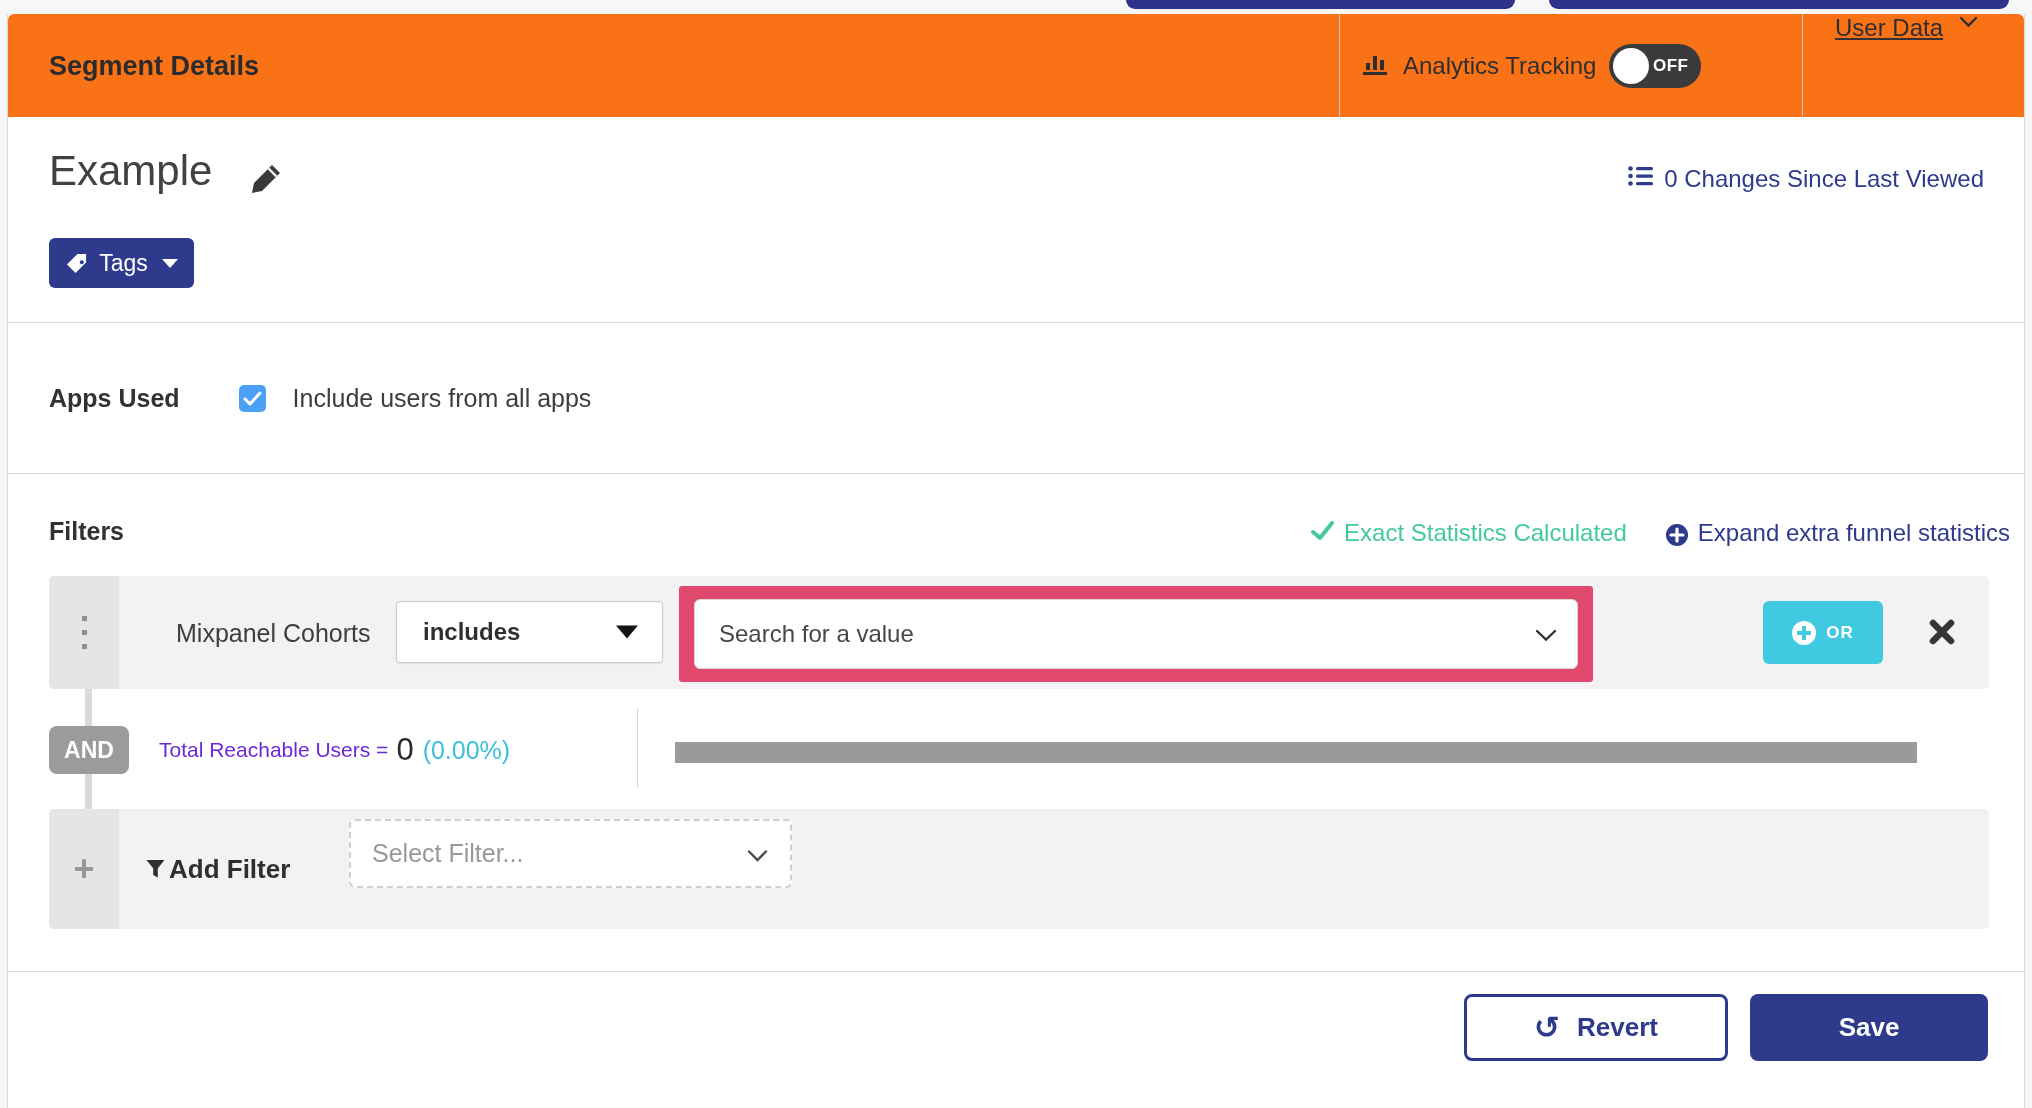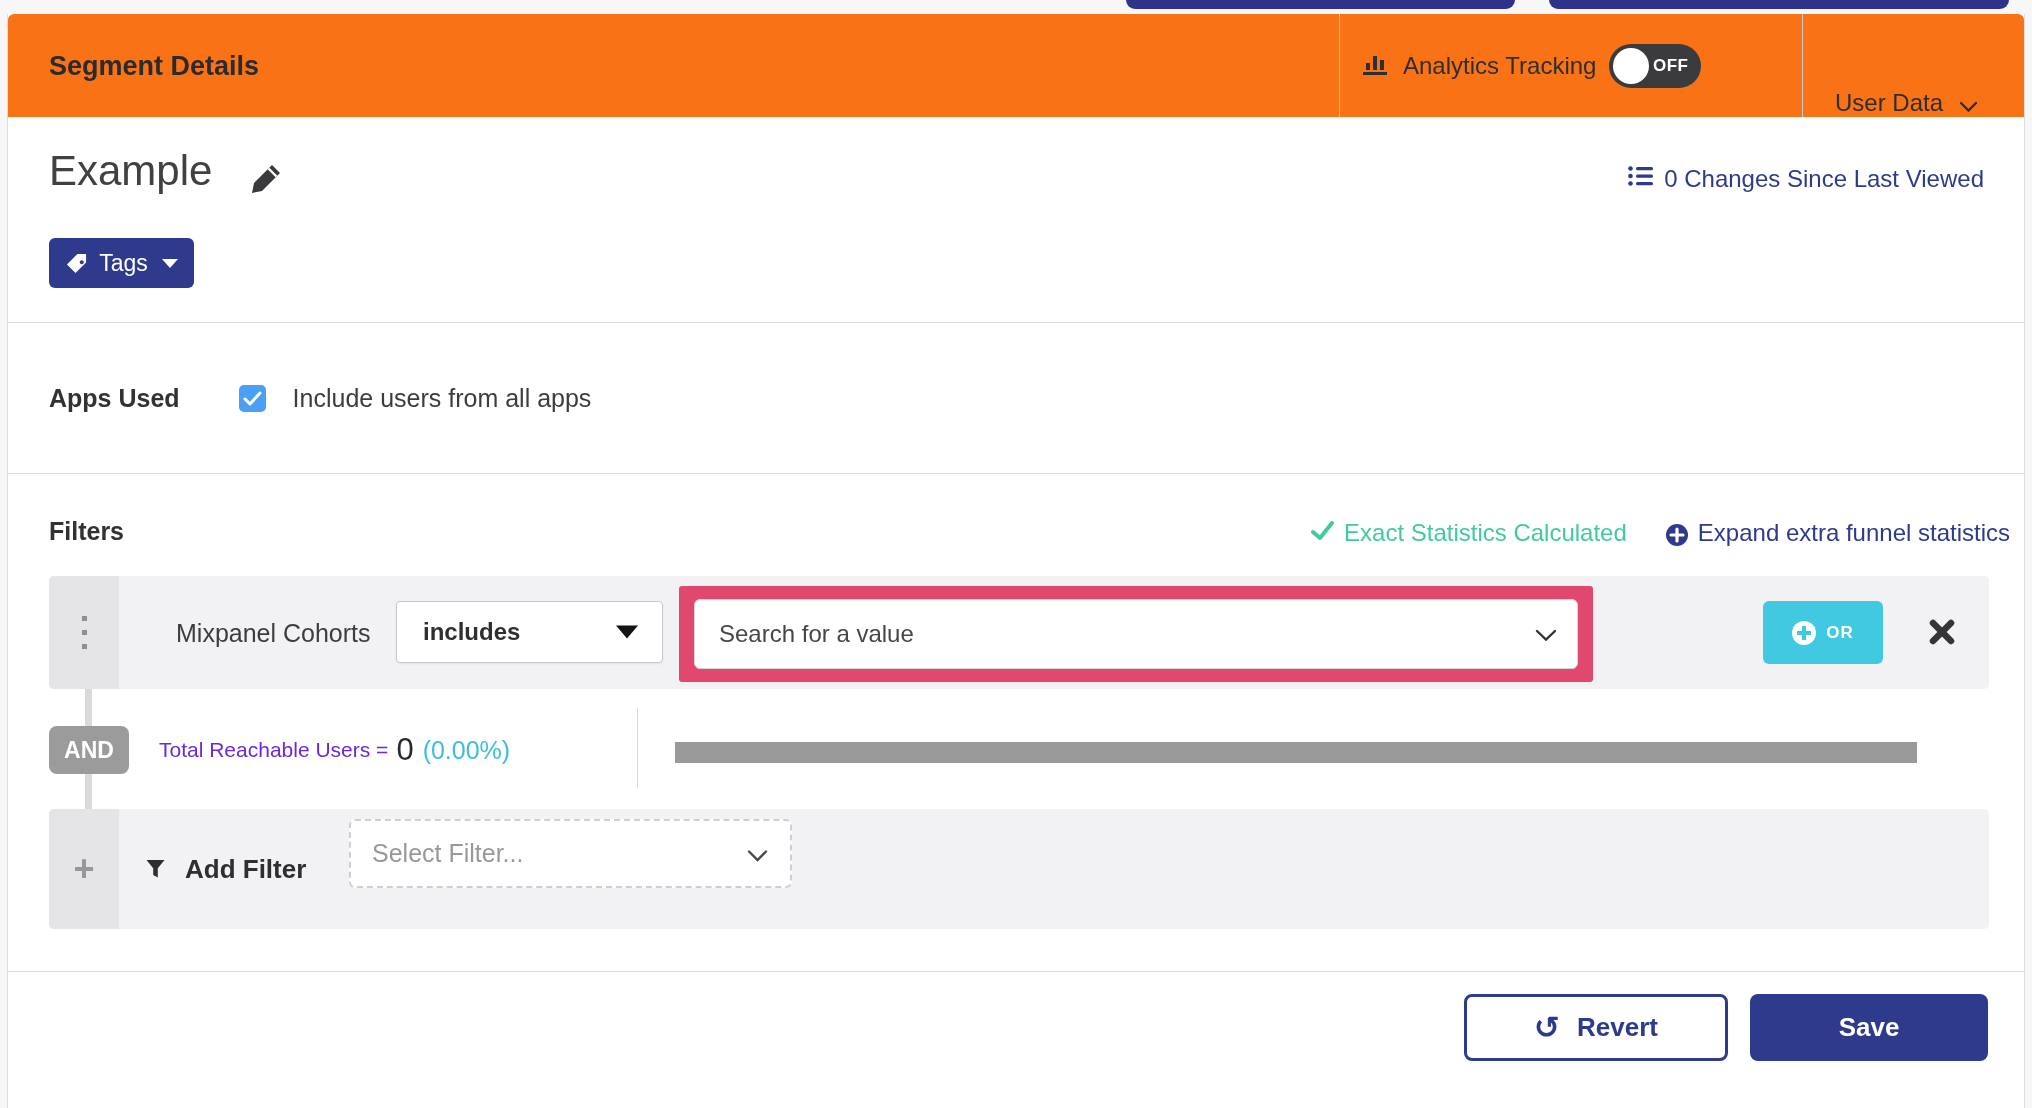--- a/index.html
+++ b/index.html
@@ -25,21 +25,21 @@
   .header-title{position:absolute;left:41px;top:50%;transform:translateY(-50%);
     font-size:27px;font-weight:700;color:#2b2b2e;}
   .hdr-divider{position:absolute;top:0;bottom:0;width:1px;background:#c9c9cc;}
   .hdr-divider.d1{left:1331px;} .hdr-divider.d2{left:1794px;}
   .analytics-group{position:absolute;left:1352px;top:0;bottom:0;display:flex;align-items:center;gap:13px;}
   .analytics-label{font-size:24px;color:#2e2e31;}
   .toggle{position:relative;width:92px;height:44px;background:#3b3b3e;border-radius:22px;
     display:flex;align-items:center;cursor:pointer;}
   .toggle-knob{position:absolute;left:4px;top:4px;width:36px;height:36px;background:#fff;border-radius:50%;}
   .toggle-text{position:absolute;right:13px;color:#fff;font-size:17px;font-weight:700;letter-spacing:.5px;}
-  .userdata-group{position:absolute;left:1827px;top:0;bottom:0;display:flex;align-items:flex-end;gap:16px;cursor:pointer;}
+  .userdata-group{position:absolute;left:1827px;top:0;bottom:0;display:flex;align-items:flex-start;gap:16px;cursor:pointer;text-decoration:underline;}
   .userdata-label{font-size:24px;color:#2e2e31;}
 
   
   .title-section{position:relative;height:205px;border-bottom:1px solid #dcdcdf;}
   .segment-name{position:absolute;left:41px;top:30px;font-size:42px;font-weight:400;color:#414144;}
   .pencil{position:absolute;left:240px;top:44px;cursor:pointer;}
   .changes-link{position:absolute;right:40px;top:48px;display:flex;align-items:center;gap:10px;
     color:#2e3a8c;font-size:24px;cursor:pointer;}
   .tags-btn{position:absolute;left:41px;top:121px;width:145px;height:50px;background:#2e3a8c;
     border-radius:6px;display:flex;align-items:center;justify-content:center;gap:11px;cursor:pointer;border:none;}
@@ -102,21 +102,21 @@
   .reachable .pct{font-size:25px;color:#3cc0d9;margin-left:9px;}
   .and-divider{position:absolute;left:629px;top:234px;width:1px;height:80px;background:#d9d9dc;}
   .progress-bar{position:absolute;left:667px;top:268px;width:1242px;height:21px;background:#9a9a9a;}
 
   .add-row{position:absolute;left:41px;top:335px;width:1940px;height:120px;
     background:#f2f2f4;border-radius:5px;}
   .add-plus{position:absolute;left:0;top:0;bottom:0;width:70px;background:#e5e5e8;
     border-radius:5px 0 0 5px;display:flex;align-items:center;justify-content:center;
     color:#97979a;font-size:36px;font-weight:600;}
   .add-label-group{position:absolute;left:96px;top:50%;transform:translateY(-50%);
-    display:flex;align-items:center;gap:19px;}
+    display:flex;align-items:center;gap:3px;}
   .add-label-group span{font-size:26px;font-weight:700;color:#2f2f32;}
   .filter-select{position:absolute;left:300px;top:10px;width:443px;height:69px;background:#fff;
     border:2px dashed #cfcfd3;border-radius:6px;display:flex;align-items:center;
     box-sizing:border-box;cursor:pointer;}
   .filter-select span{font-size:25px;color:#98989b;margin-left:21px;}
   .filter-chevron{position:absolute;right:22px;top:50%;transform:translateY(-50%);}
 
   
   .footer-section{position:relative;height:137px;}
   .revert-btn{position:absolute;left:1456px;top:22px;width:264px;height:67px;background:#fff;

